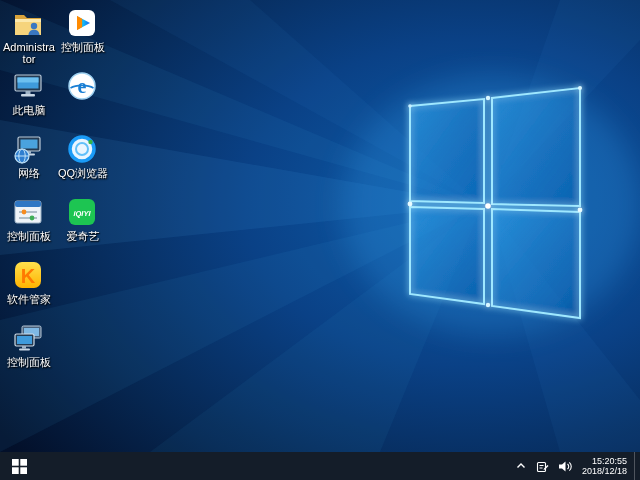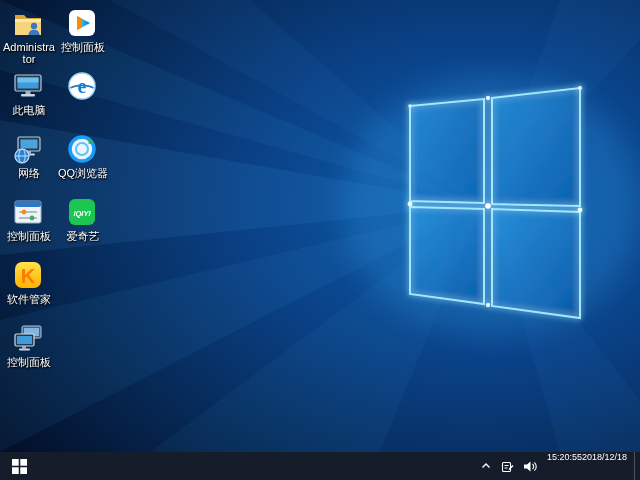--- a/index.html
+++ b/index.html
@@ -23,21 +23,21 @@
   .taskbar{
     position:absolute;left:0;right:0;bottom:0;height:28px;
     background:#141d29;display:flex;align-items:stretch;z-index:5;
   }
   .start{width:38px;display:flex;align-items:center;justify-content:center;cursor:pointer;}
   .tb-spacer{flex:1;}
   .tray{display:flex;align-items:center;gap:8px;padding:0 6px;}
   .tray .ticon{display:flex;align-items:center;justify-content:center;width:14px;height:16px;cursor:pointer;}
   .clock{
     text-align:right;color:#fff;font-size:9px;line-height:10px;
-    padding:0 7px 0 4px;display:flex;flex-direction:row;justify-content:center;cursor:pointer;
+    padding:0 7px 0 4px;display:flex;flex-direction:column;justify-content:center;cursor:pointer;
   }
   .show-desktop{width:5px;border-left:1px solid rgba(255,255,255,.25);cursor:pointer;}
 </style>
 </head>
 <body>
 
 <div class="desktop">
 
   <svg class="wall" viewBox="0 0 640 452" preserveAspectRatio="none">
     <defs>

